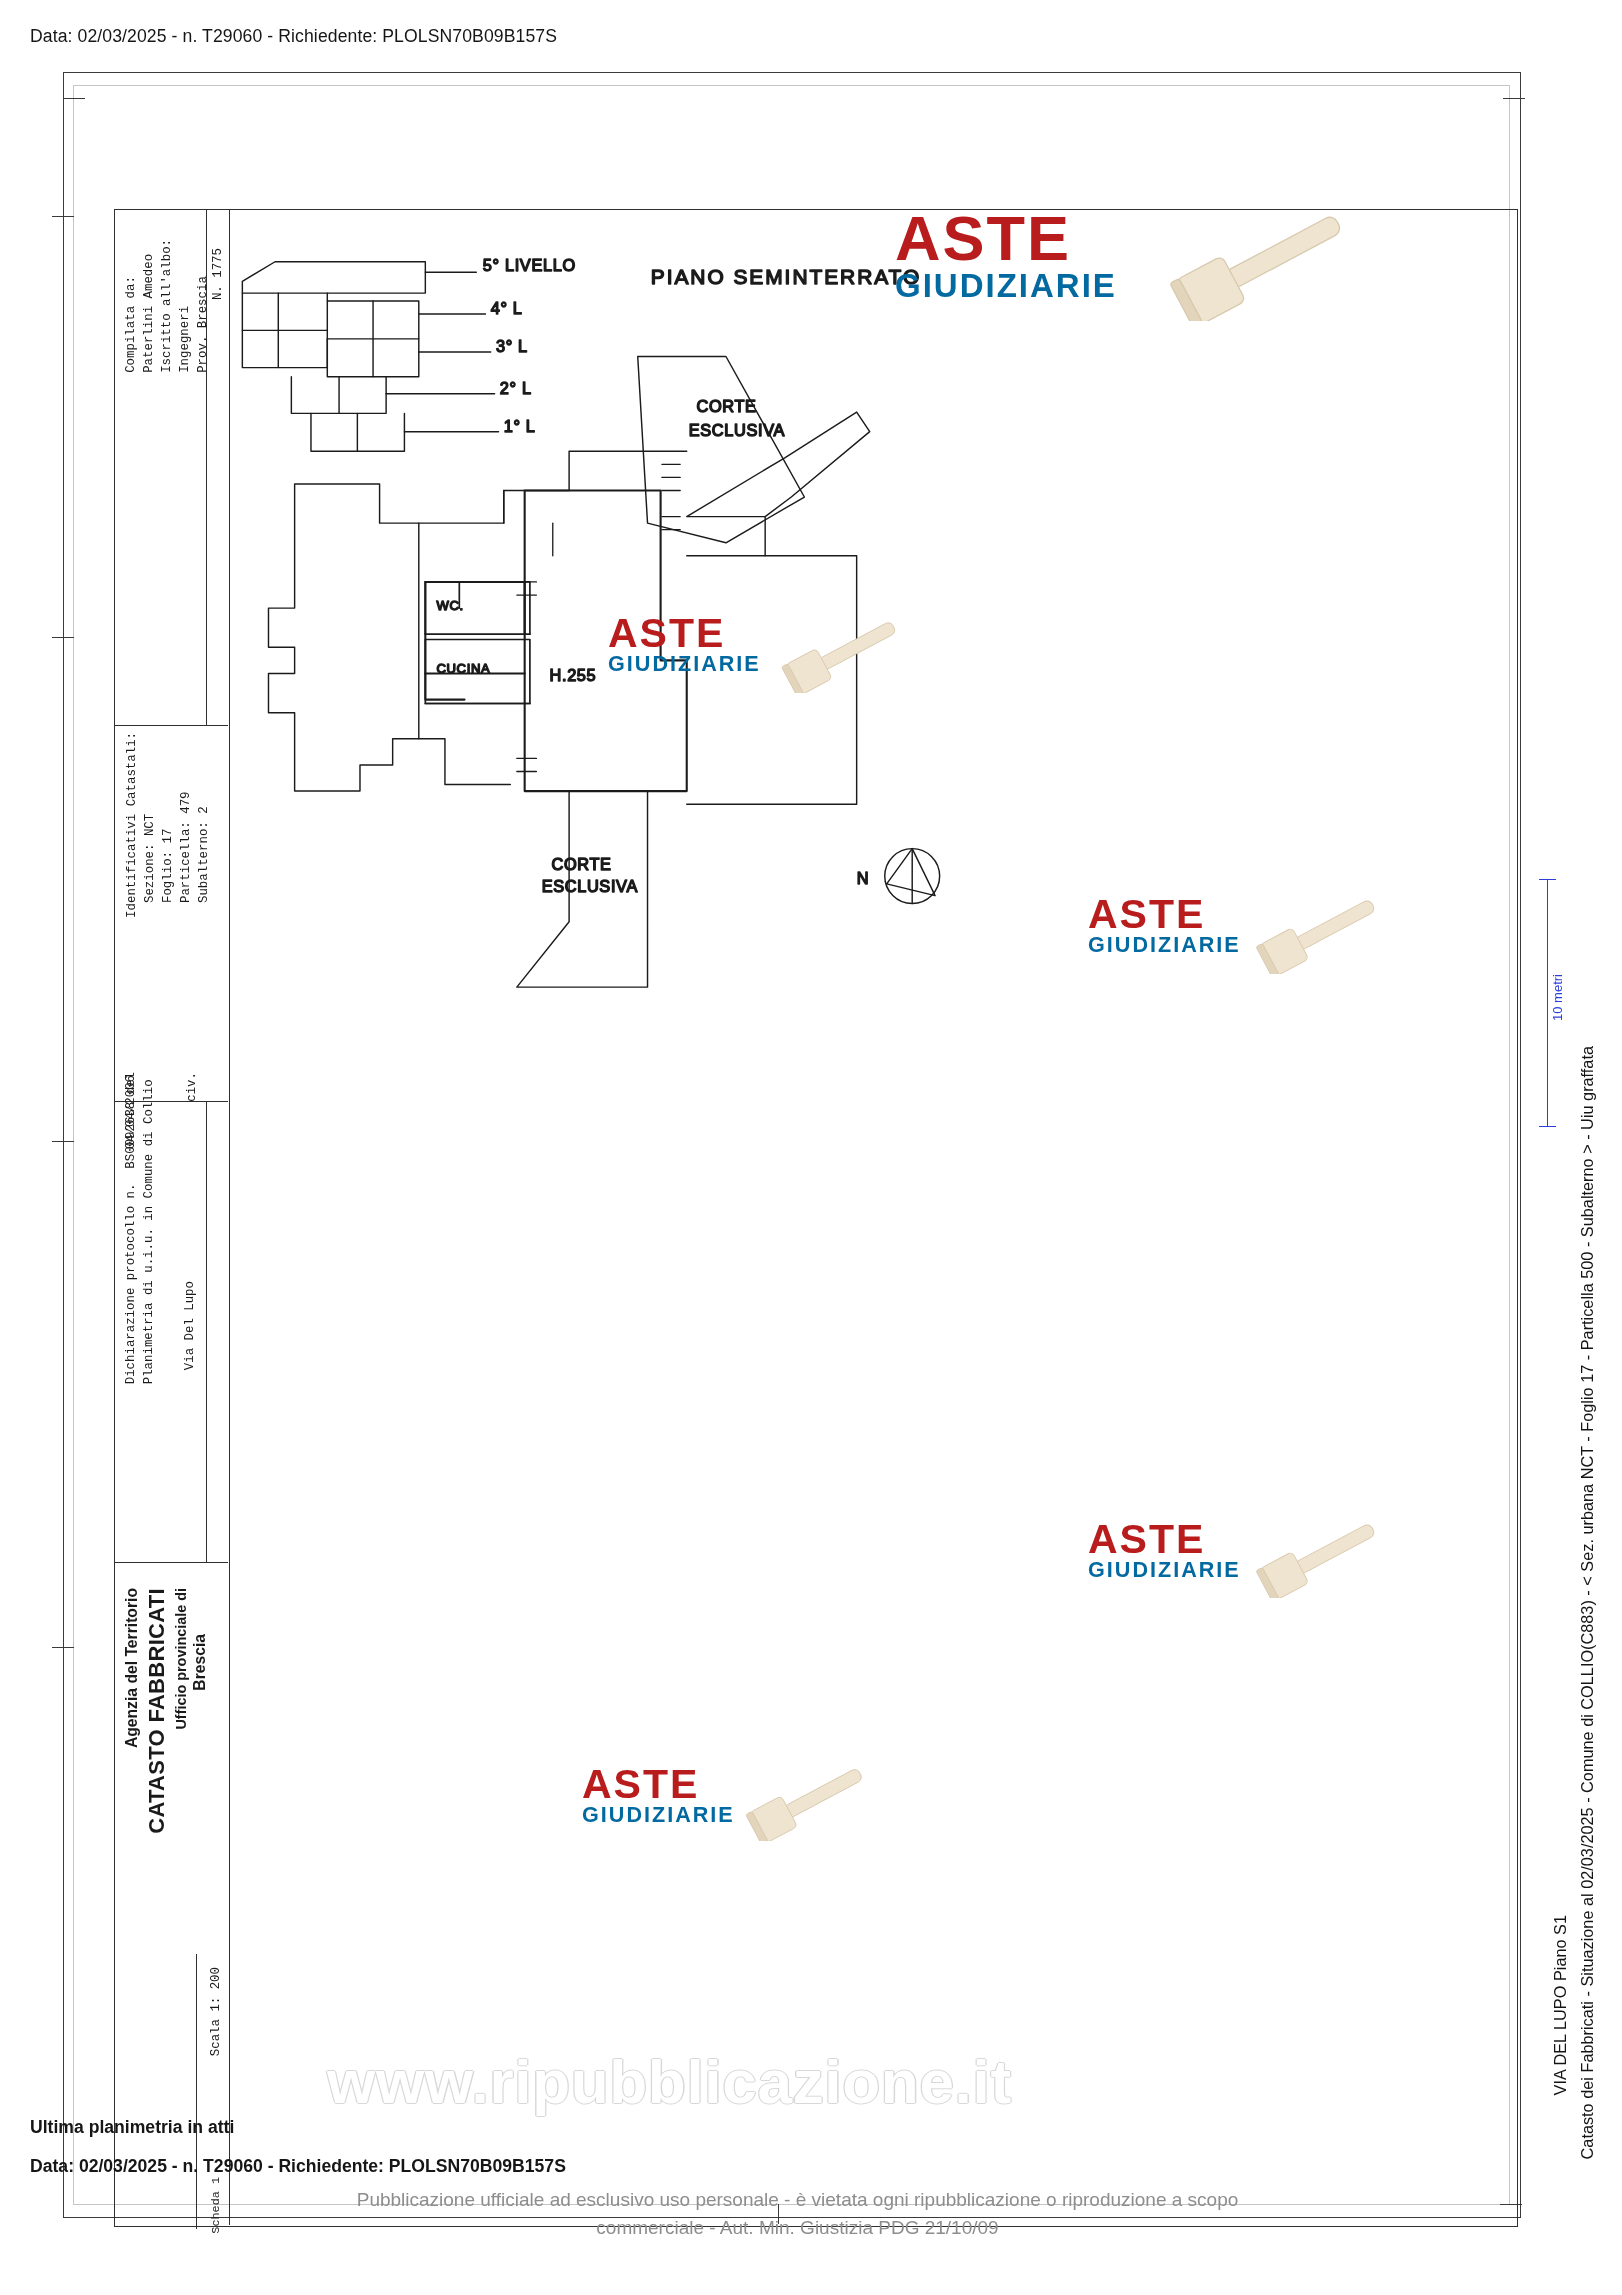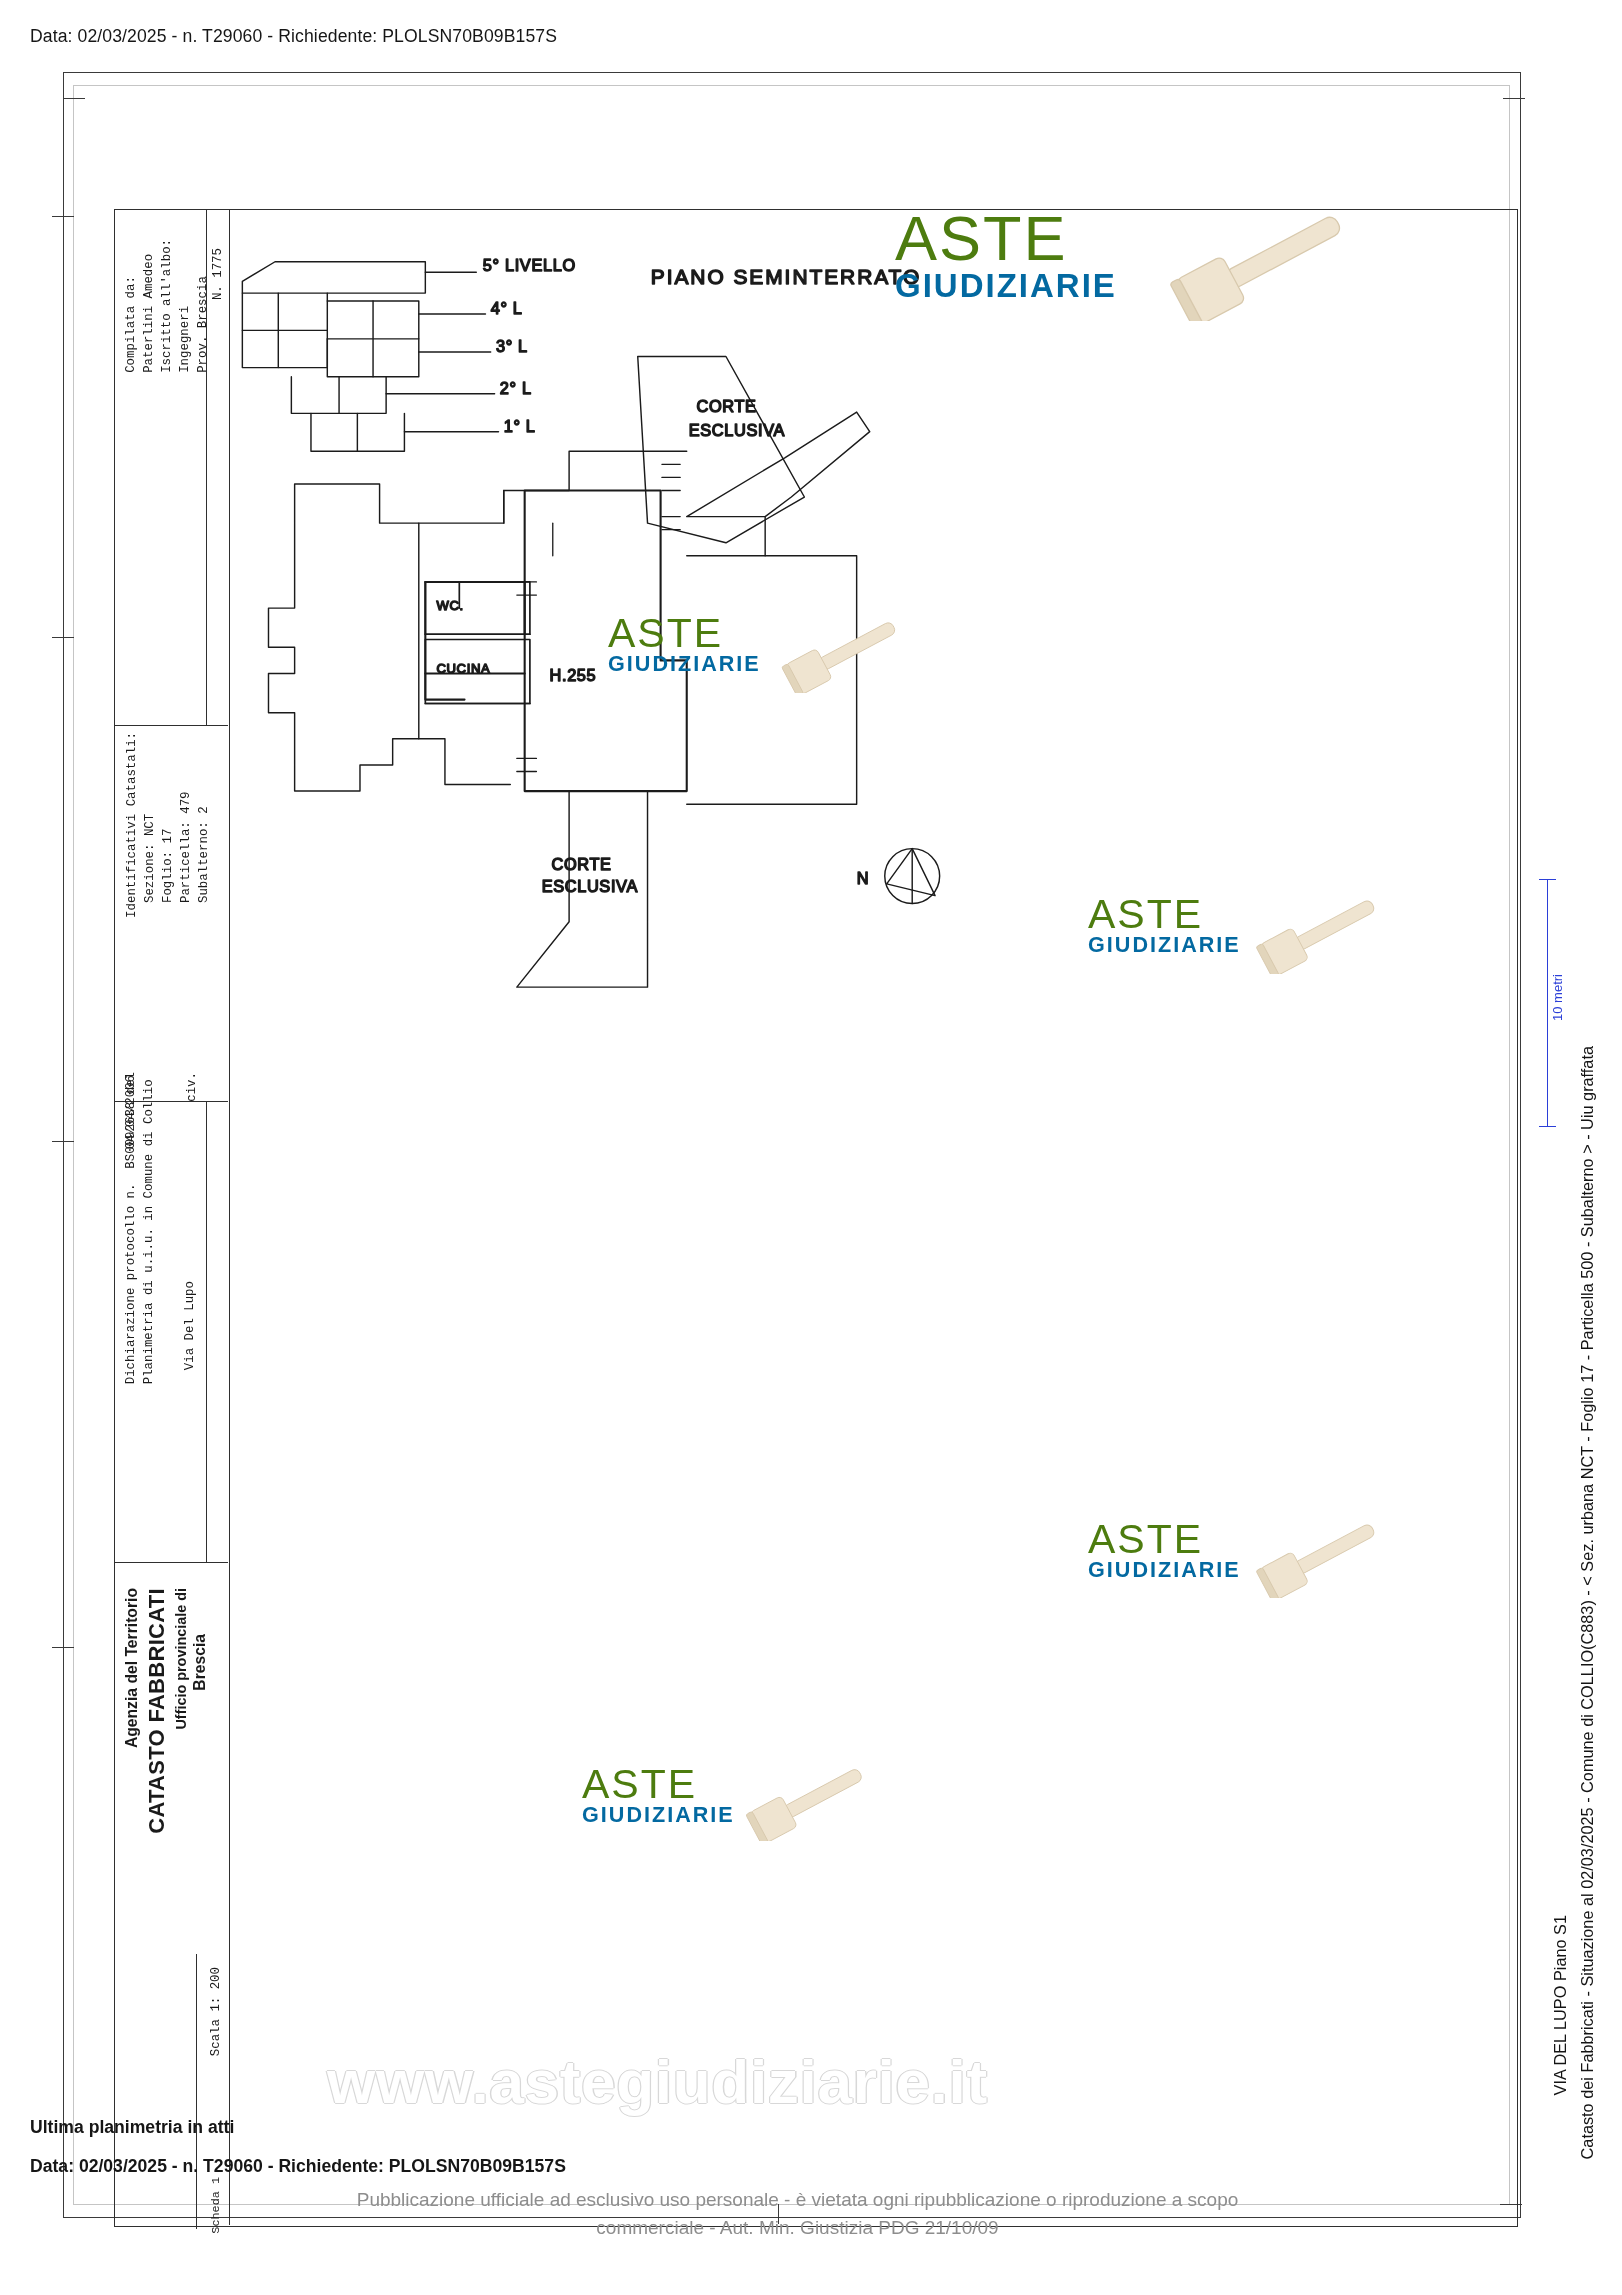--- a/index.html
+++ b/index.html
@@ -190,22 +190,22 @@
   .hand.sm { font-size: 20px; }
   .hand.title { font-size: 32px; letter-spacing: 3px; }
   
   .wm {
     position: absolute;
     pointer-events: none;
     user-select: none;
   }
   .wm .aste {
     font-size: 63px;
-    font-weight: normal;
-    color: #4d7c0f;
+    font-weight: bold;
+    color: #b91c1c;
     letter-spacing: 2px;
     line-height: 0.95;
   }
   .wm .giud {
     font-size: 33px;
     font-weight: bold;
     color: #0369a1;
     letter-spacing: 2px;
     line-height: 1;
   }
@@ -474,21 +474,21 @@
     <div class="giud">GIUDIZIARIE</div>
   </div>
   <svg class="gavel" style="left:735px;top:1768px;width:147px;height:73px;" viewBox="0 0 330 160">
     <g transform="rotate(-28 165 80)">
       <rect x="110" y="58" width="190" height="30" rx="13" fill="#efe4d0" stroke="#d8c9ad" stroke-width="2"></rect>
       <rect x="40" y="34" width="80" height="78" rx="10" fill="#efe4d0" stroke="#d8c9ad" stroke-width="2"></rect>
       <rect x="30" y="34" width="16" height="78" rx="5" fill="#e2d5bb" stroke="#d8c9ad" stroke-width="2"></rect>
     </g>
   </svg>
 
-  <div class="wm-url">www.astegiudiziarie.it</div>
+  <div class="wm-url">www.ripubblicazione.it</div>
 
   <div class="wm-notice">Pubblicazione ufficiale ad esclusivo uso personale - è vietata ogni ripubblicazione o riproduzione a scopo commerciale - Aut. Min. Giustizia PDG 21/10/09</div>
 
   <div class="bottom-block">
     <div>Ultima planimetria in atti</div>
     <div>Data: 02/03/2025 - n. T29060 - Richiedente: PLOLSN70B09B157S</div>
   </div>
 
 </div>
 

